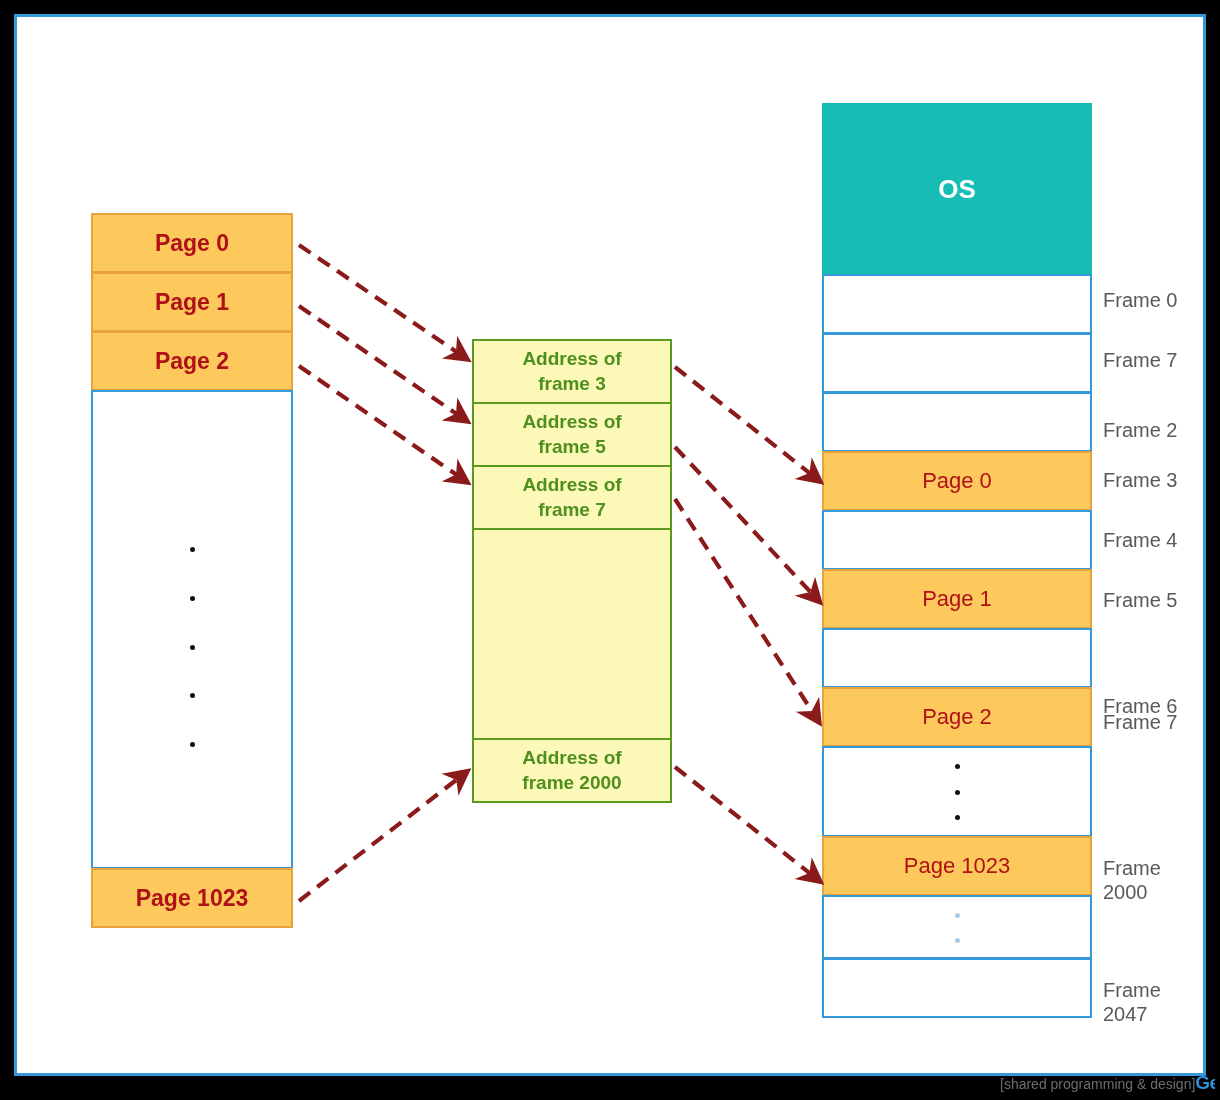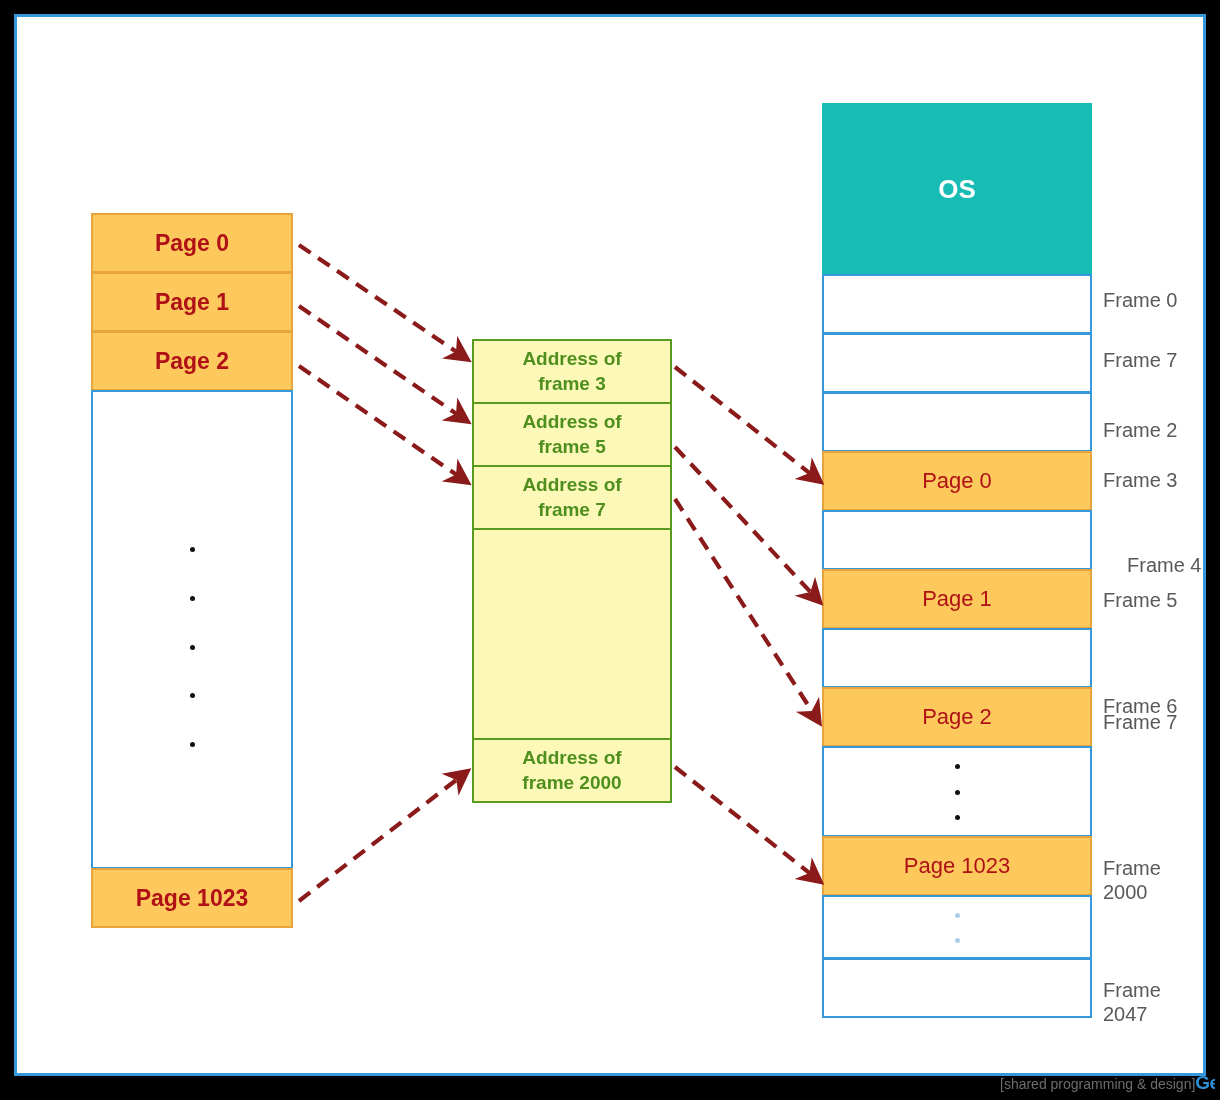--- a/index.html
+++ b/index.html
@@ -241,21 +241,21 @@
         </div>
       </div>
 
       <div class="mem-row" style="top:855px; height:60px;"></div>
     </div>
 
     <div class="frame-lbl" style="top:272px;">Frame 0</div>
     <div class="frame-lbl" style="top:332px;">Frame 7</div>
     <div class="frame-lbl" style="top:402px;">Frame 2</div>
     <div class="frame-lbl" style="top:452px;">Frame 3</div>
-    <div class="frame-lbl" style="top:537px;margin-left:24px;">Frame 4</div>
+    <div class="frame-lbl" style="top:512px;">Frame 4</div>
     <div class="frame-lbl" style="top:572px;">Frame 5</div>
     <div class="frame-lbl" style="top:642px;margin-top:36px;">Frame 6</div>
     <div class="frame-lbl" style="top:694px;">Frame 7</div>
     <div class="frame-lbl" style="top:840px;">Frame
 2000</div>
     <div class="frame-lbl" style="top:962px;">Frame
 2047</div>
 
     <svg id="arrows" viewBox="0 0 1220 1100" xmlns="http://www.w3.org/2000/svg">
       <defs>

